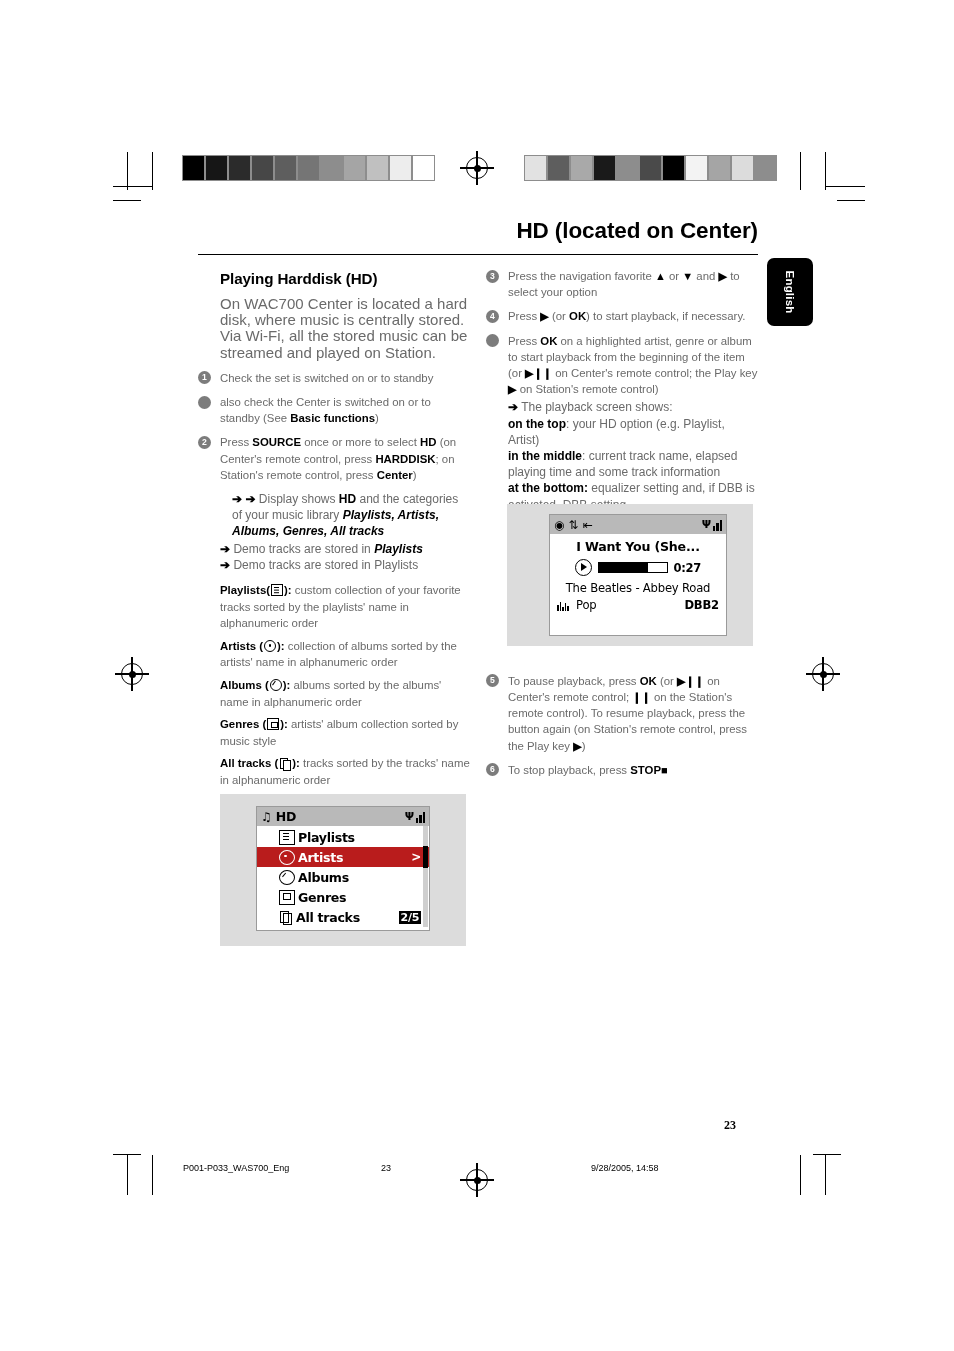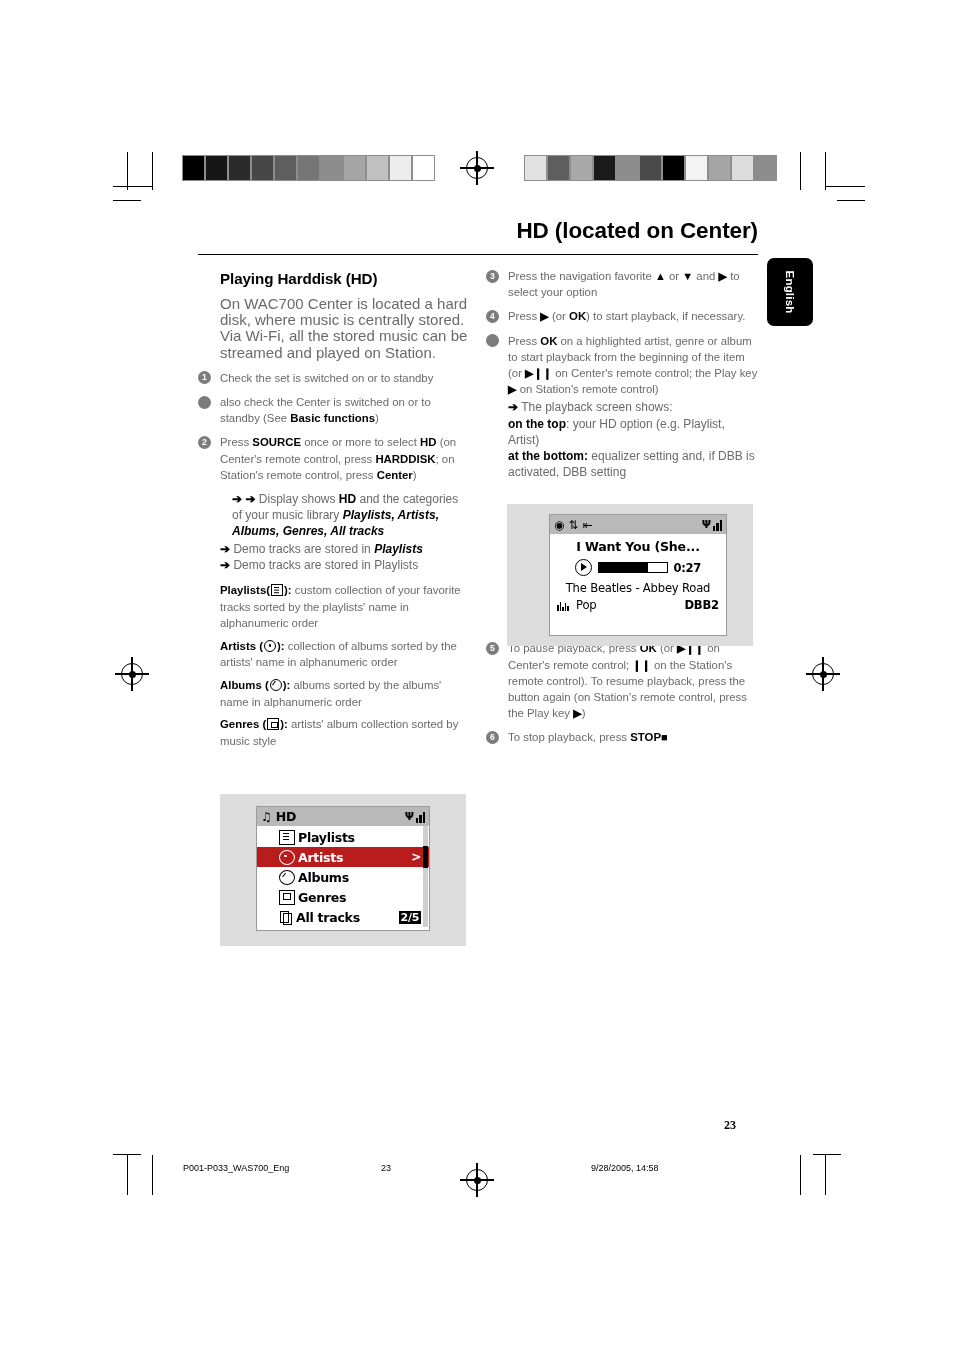--- a/index.html
+++ b/index.html
@@ -534,20 +534,23 @@
     </div>
 
     <div class="defn">
       <b>Albums (</b><span class="inline-ico ico-round ico-album"></span><b>):</b><span> albums sorted by the albums' name in alphanumeric order</span>
     </div>
 
     <div class="defn">
       <b>Genres (</b><span class="inline-ico ico-genre"></span><b>):</b><span> artists' album collection sorted by music style</span>
     </div>
 
+    <div class="defn">
+      <b>All tracks (</b><span class="inline-ico ico-track"></span><b>):</b><span> tracks sorted by the tracks' name in alphanumeric order</span>
+    </div>
 
   </div>
 
   <div class="col col-right">
 
     <div class="step">
       <span class="marker">3</span>
       <span>Press the navigation favorite </span><span class="gly">▲</span><span> or </span><span class="gly">▼</span><span> and </span><span class="gly">▶</span><span> to select your option</span>
     </div>
 
@@ -559,20 +562,23 @@
     <div class="step" style="margin-bottom:2px;">
       <span class="marker dot"></span>
       <span>Press </span><b>OK</b><span> on a highlighted artist, genre or album to start playback from the beginning of the item (or </span><span class="gly">▶❙❙</span><span> on Center's remote control; the Play key </span><span class="gly">▶</span><span> on Station's remote control)</span>
     </div>
 
     <div class="sub" style="padding-left:22px;">
       <span class="arw">➔</span><span> The playback screen shows:</span>
     </div>
     <div class="sub" style="padding-left:22px;">
       <b>on the top</b><span>: your HD option (e.g. Playlist, Artist)</span>
+    </div>
+    <div class="sub" style="padding-left:22px;">
+      <b>in the middle</b><span>: current track name, elapsed playing time and some track information</span>
     </div>
     <div class="sub" style="padding-left:22px;">
       <b>at the bottom:</b><span> equalizer setting and, if DBB is activated, DBB setting</span>
     </div>
 
     <div style="height:160px;"></div>
 
     <div class="step">
       <span class="marker">5</span>
       <span>To pause playback, press </span><b>OK</b><span> (or </span><span class="gly">▶❙❙</span><span> on Center's remote control; </span><span class="gly">❙❙</span><span> on the Station's remote control). To resume playback, press the button again (on Station's remote control, press the Play key </span><span class="gly">▶</span><span>)</span>

